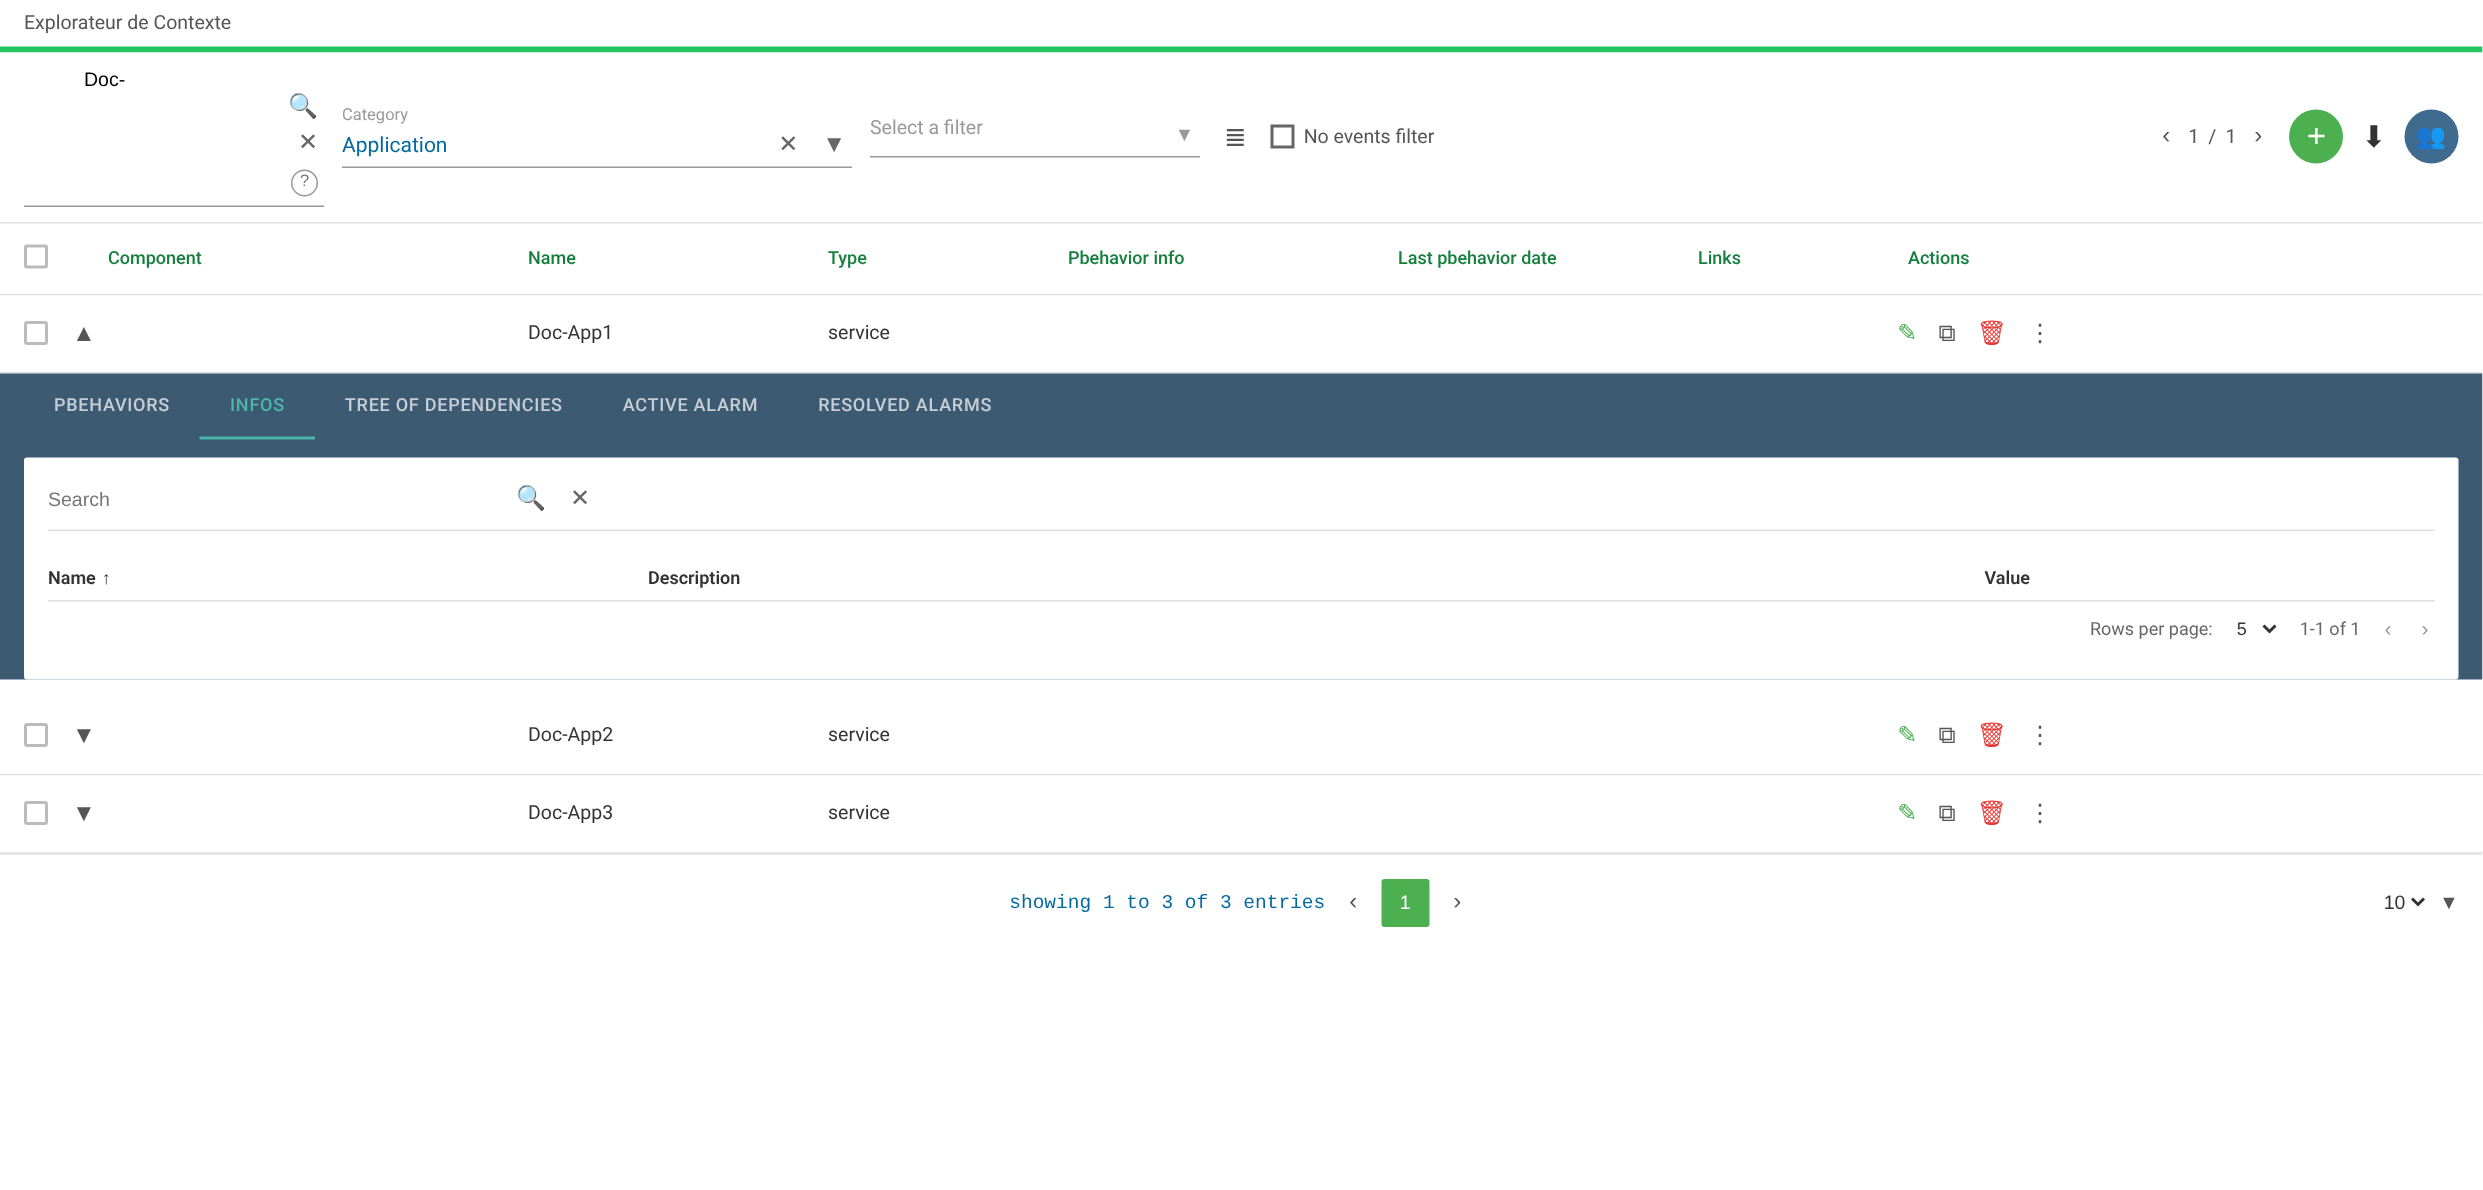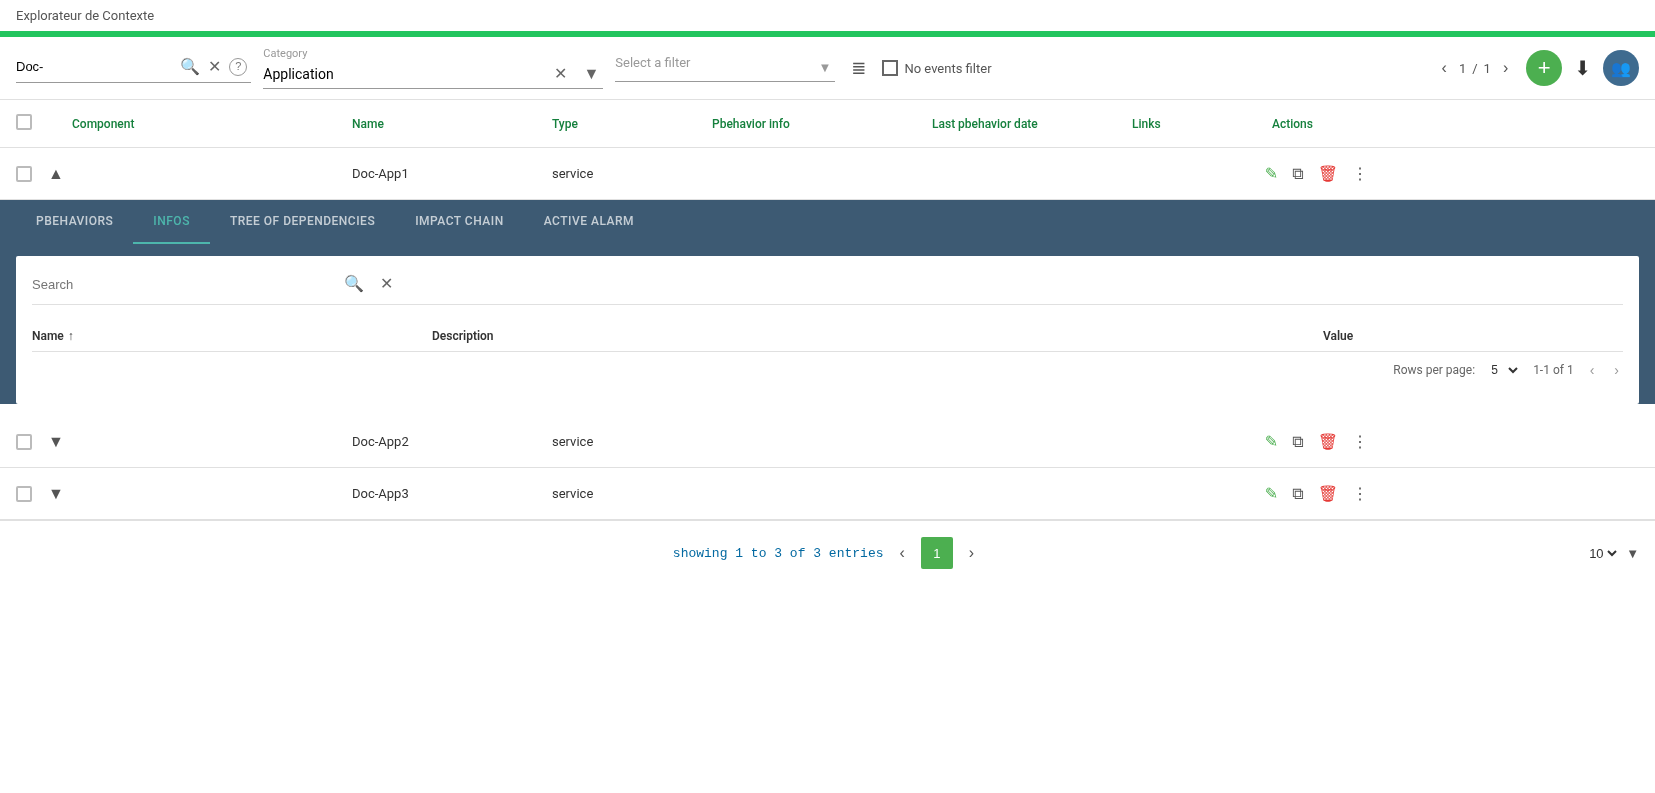--- a/index.html
+++ b/index.html
@@ -5,61 +5,62 @@
     * { box-sizing: border-box; margin: 0; padding: 0; }
     body { font-family: Roboto, Arial, sans-serif; font-size: 13px; background: #f5f5f5; color: #333; }
 
     .app-container { width: 1655px; min-height: 793px; background: #fff; }
 
     
     .title-bar {
       padding: 8px 16px;
       font-size: 13px;
       color: #555;
-      border-bottom: 6px solid #22c55e;
+      border-bottom: 4px solid #22c55e;
       background: #fff;
     }
 
     
     .toolbar {
       display: flex;
       align-items: center;
       padding: 10px 16px;
       gap: 12px;
       background: #fff;
       border-bottom: 1px solid #e0e0e0;
       position: relative;
     }
 
     .search-field {
       display: flex;
-      align-items: center;
+      align-items: flex-end;
       border-bottom: 1px solid #999;
       padding-bottom: 2px;
       min-width: 200px;
+      flex-direction: column;
     }
     .search-field input {
       border: none; outline: none; font-size: 13px; width: 160px; background: transparent;
     }
     .icon-btn {
       background: none; border: none; cursor: pointer; color: #666; padding: 4px; font-size: 16px; line-height: 1;
     }
 
     .category-field {
       display: flex;
       flex-direction: column;
       border-bottom: 1px solid #999;
       padding-bottom: 2px;
       min-width: 340px;
     }
     .category-label { font-size: 11px; color: #999; margin-bottom: 2px; }
     .category-value-row {
       display: flex; align-items: center; gap: 8px;
     }
-    .category-value { font-size: 14px; color: #000000; flex: 1; }
+    .category-value { font-size: 14px; color: #0369a1; flex: 1; }
 
     .filter-select {
       display: flex;
       border-bottom: 1px solid #999;
       padding-bottom: 2px;
       min-width: 220px;
     }
     .filter-select span { color: #999; font-size: 13px; flex: 1; }
 
     .no-events-row {
@@ -347,22 +348,22 @@
         <button class="action-btn action-more">⋮</button>
       </div>
     </div>
 
     <div class="expanded-panel">
 
       <div class="tabs-bar">
         <div class="tab-item">PBEHAVIORS</div>
         <div class="tab-item active">INFOS</div>
         <div class="tab-item">TREE OF DEPENDENCIES</div>
-        <div class="tab-item">IMPACT CHAIN</div>
         <div class="tab-item">ACTIVE ALARM</div>
+        <div class="tab-item">RESOLVED ALARMS</div>
       </div>
 
       <div class="infos-content">
 
         <div class="infos-search-row">
           <input type="text" class="infos-search-input" placeholder="Search" style="">
           <button class="icon-btn">
             <span>🔍</span>
           </button>
           <button class="icon-btn">

